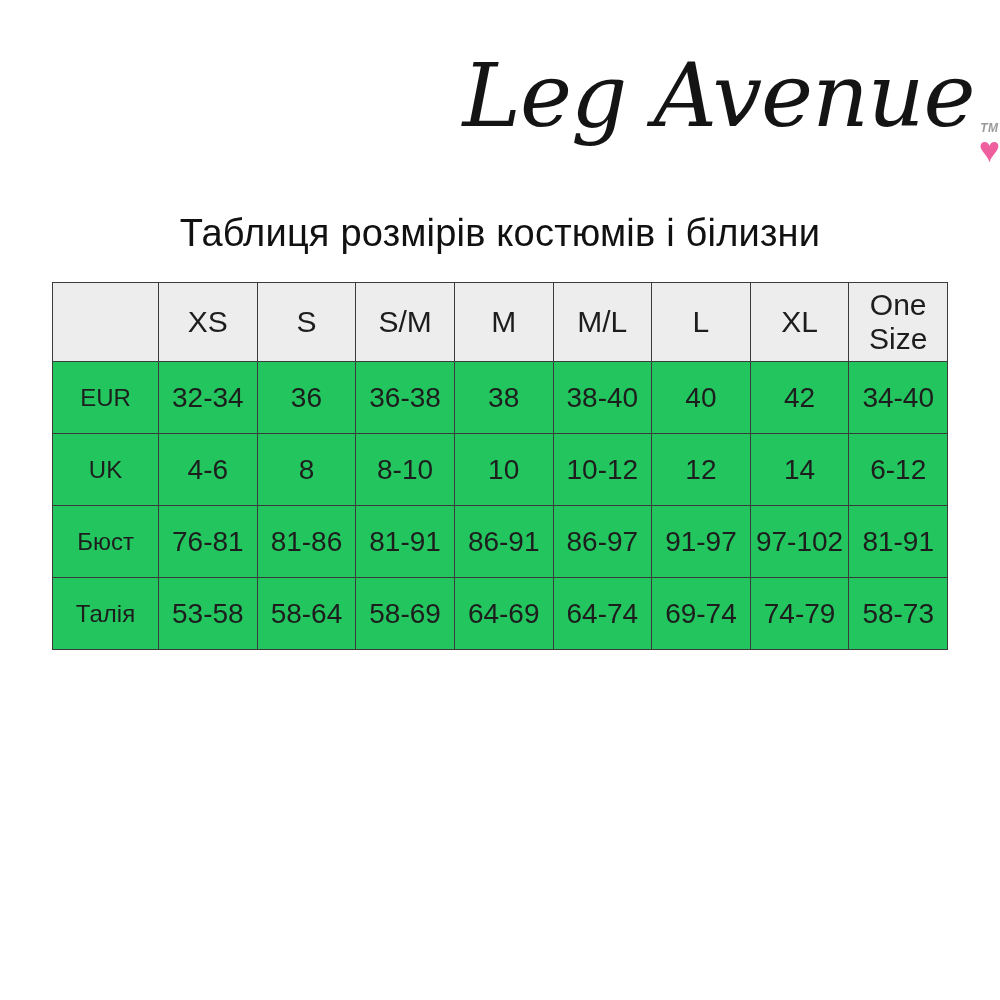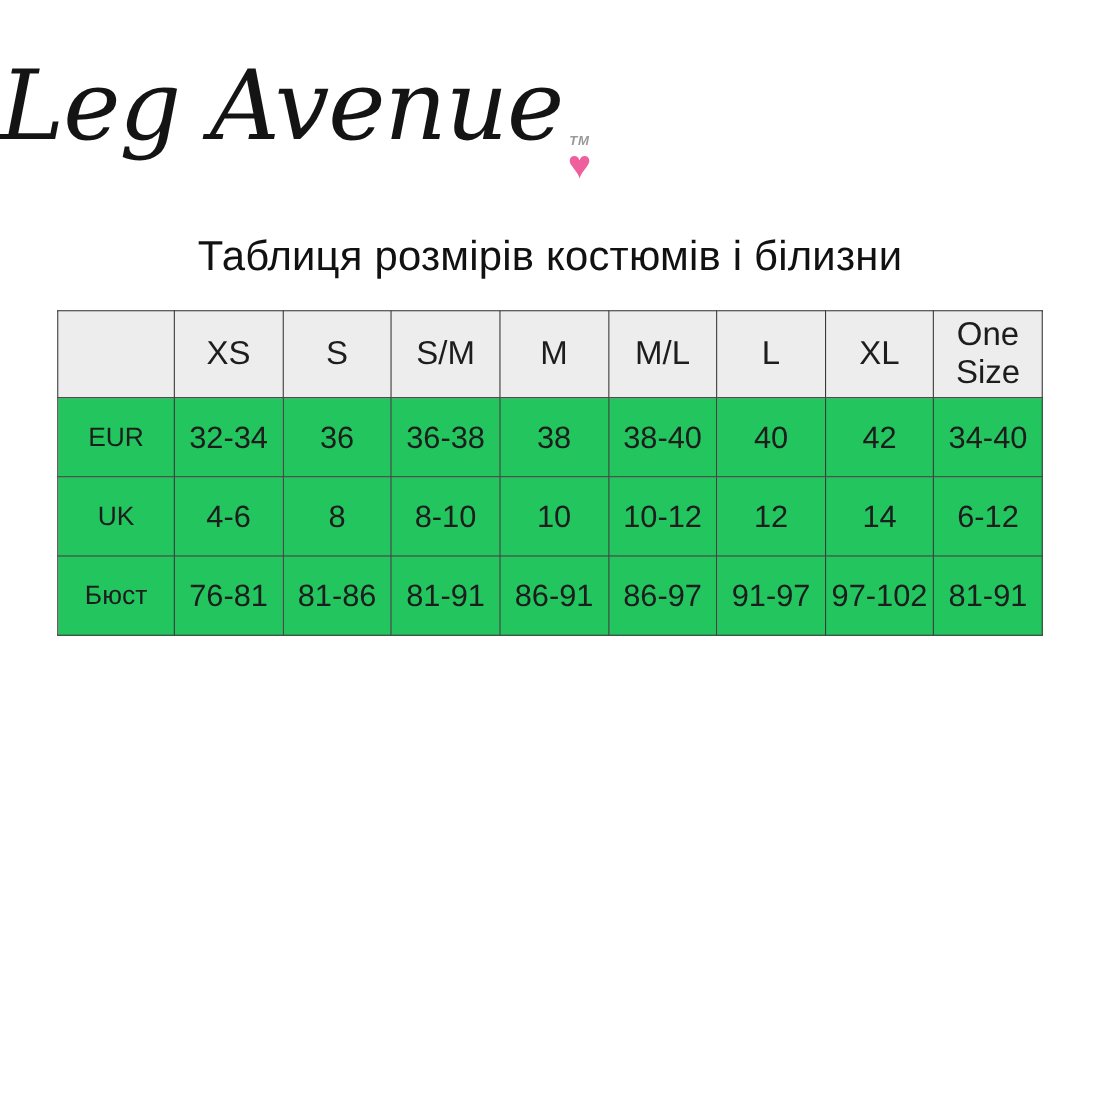--- a/index.html
+++ b/index.html
@@ -14,21 +14,21 @@
   }
   .page {
     width: 1000px;
     height: 1000px;
     background: #ffffff;
   }
   
   .brand {
     padding-top: 48px;
     height: 150px;
-    text-align: left;
+    text-align: right;
     white-space: nowrap;
   }
   .logo-text {
     font-family: "DejaVu Serif", serif;
     font-style: italic;
     font-size: 88px;
     line-height: 1.1;
     color: #141414;
     letter-spacing: -1px;
   }
@@ -152,16 +152,27 @@
           <td class="row-label">Бюст</td>
           <td>76-81</td>
           <td>81-86</td>
           <td>81-91</td>
           <td>86-91</td>
           <td>86-97</td>
           <td>91-97</td>
           <td>97-102</td>
           <td>81-91</td>
         </tr>
+        <tr>
+          <td class="row-label">Талія</td>
+          <td>53-58</td>
+          <td>58-64</td>
+          <td>58-69</td>
+          <td>64-69</td>
+          <td>64-74</td>
+          <td>69-74</td>
+          <td>74-79</td>
+          <td>58-73</td>
+        </tr>
       </tbody>
   </table>
 
 </div>
 
 </body></html>

